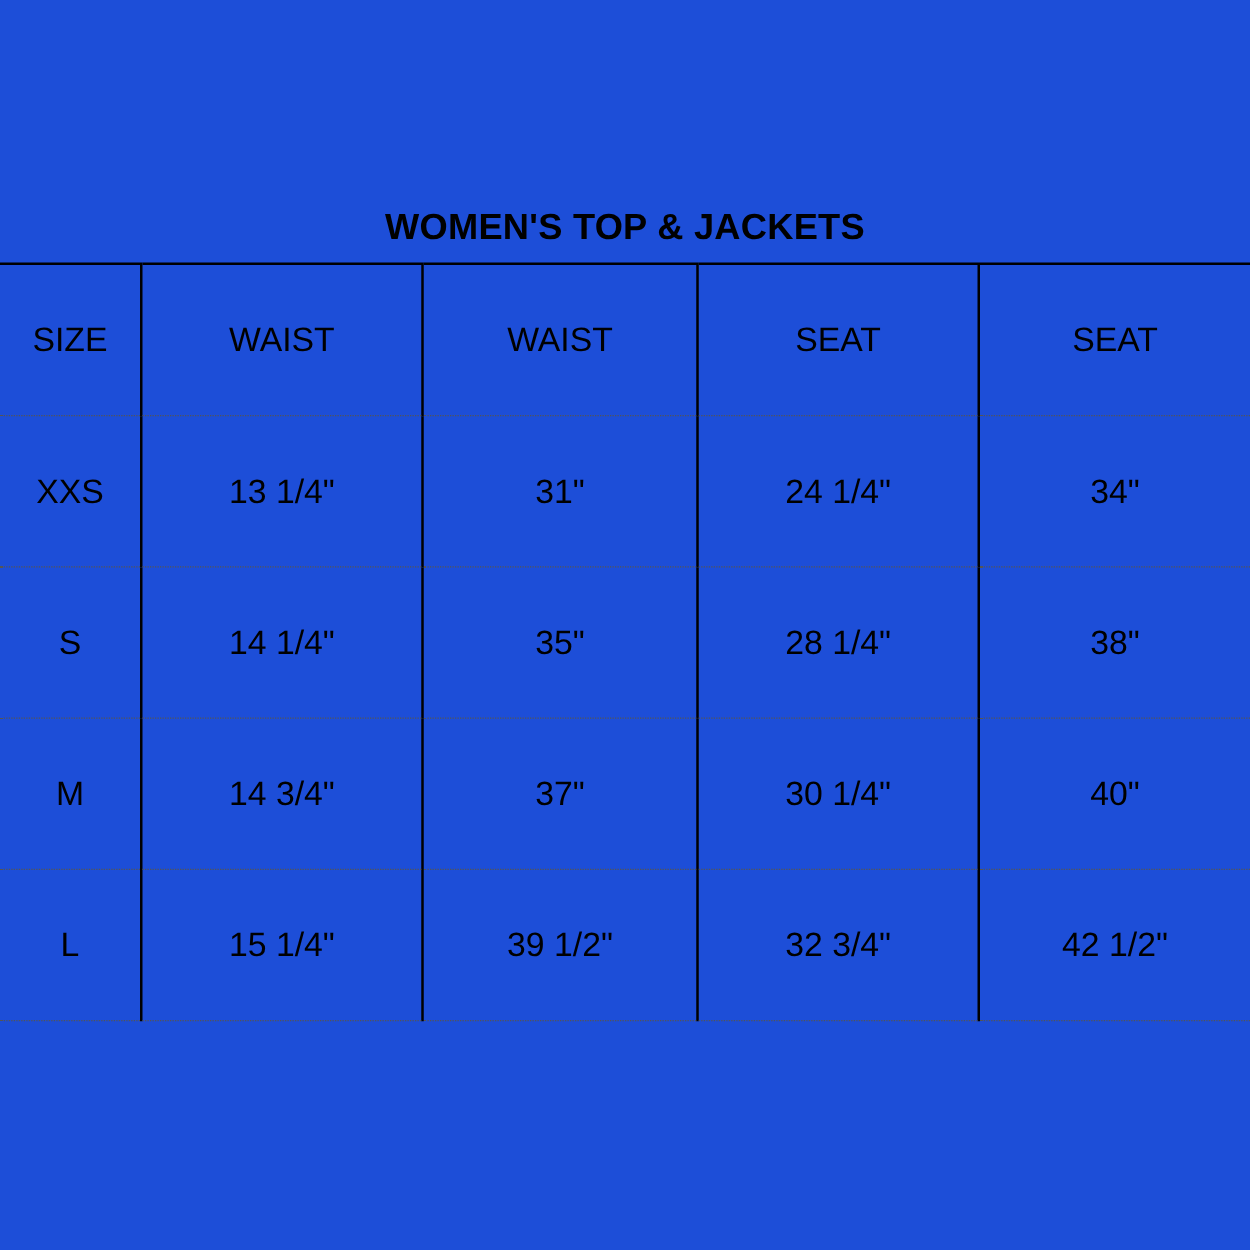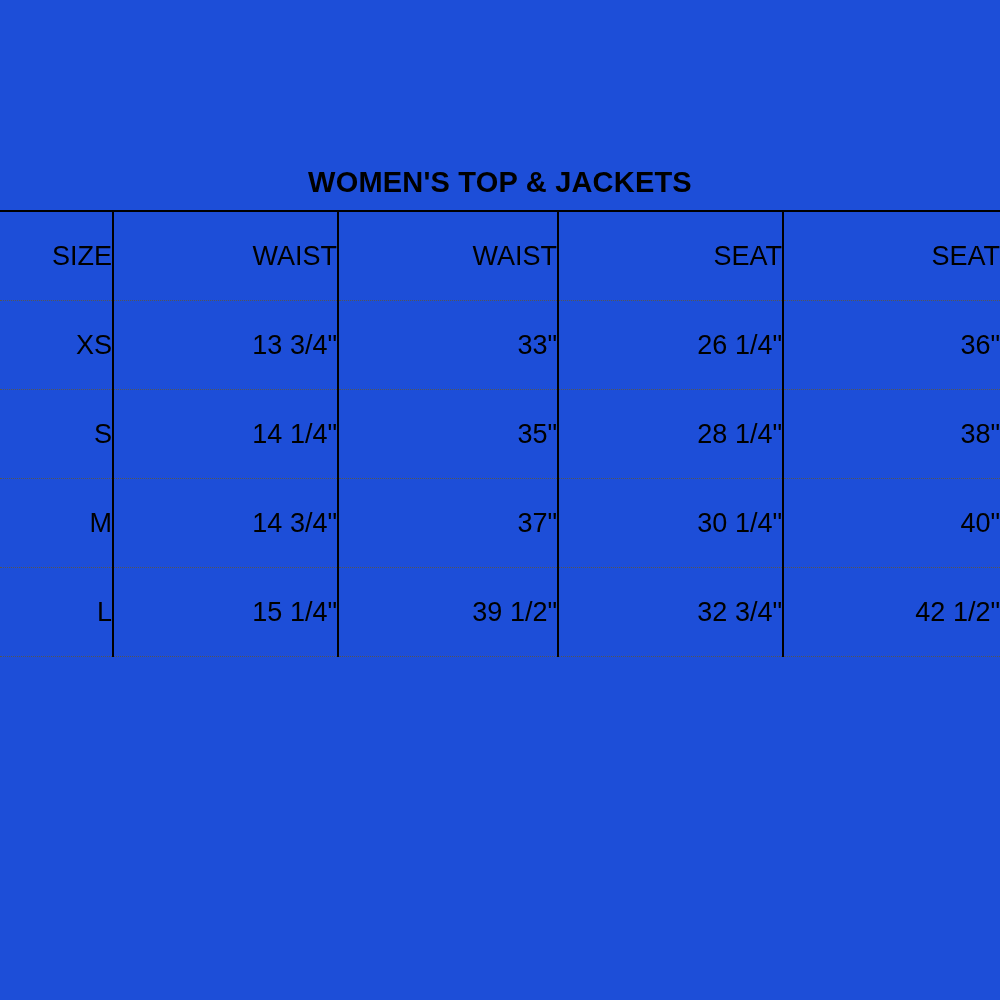--- a/index.html
+++ b/index.html
@@ -39,24 +39,24 @@
   }
   table.size-chart {
     border-collapse: collapse;
     width: 1000px;
     table-layout: fixed;
   }
   table.size-chart td,
   table.size-chart th {
     font-weight: normal;
     font-size: 27px;
-    text-align: right;
+    text-align: center;
     vertical-align: middle;
     height: 88px;
-    padding: 0;
+    padding: 16px;
     color: #000000;
   }
   
   table.size-chart tr.header-row th {
     border-top: 2px solid #000000;
     border-bottom: 1px dotted #555555;
   }
   table.size-chart tr.data-row td {
     border-bottom: 1px dotted #555555;
   }
@@ -95,25 +95,25 @@
         <tr class="header-row">
           <th>SIZE</th>
           <th class="vsep">WAIST</th>
           <th class="vsep">WAIST</th>
           <th class="vsep">SEAT</th>
           <th class="vsep">SEAT</th>
         </tr>
       </thead>
       <tbody>
         <tr class="data-row">
-          <td>XS</td>
-          <td class="vsep">13 3/4"</td>
-          <td class="vsep">33"</td>
-          <td class="vsep">26 1/4"</td>
-          <td class="vsep">36"</td>
+          <td>XXS</td>
+          <td class="vsep">13 1/4"</td>
+          <td class="vsep">31"</td>
+          <td class="vsep">24 1/4"</td>
+          <td class="vsep">34"</td>
         </tr>
         <tr class="data-row">
           <td>S</td>
           <td class="vsep">14 1/4"</td>
           <td class="vsep">35"</td>
           <td class="vsep">28 1/4"</td>
           <td class="vsep">38"</td>
         </tr>
         <tr class="data-row">
           <td>M</td>

